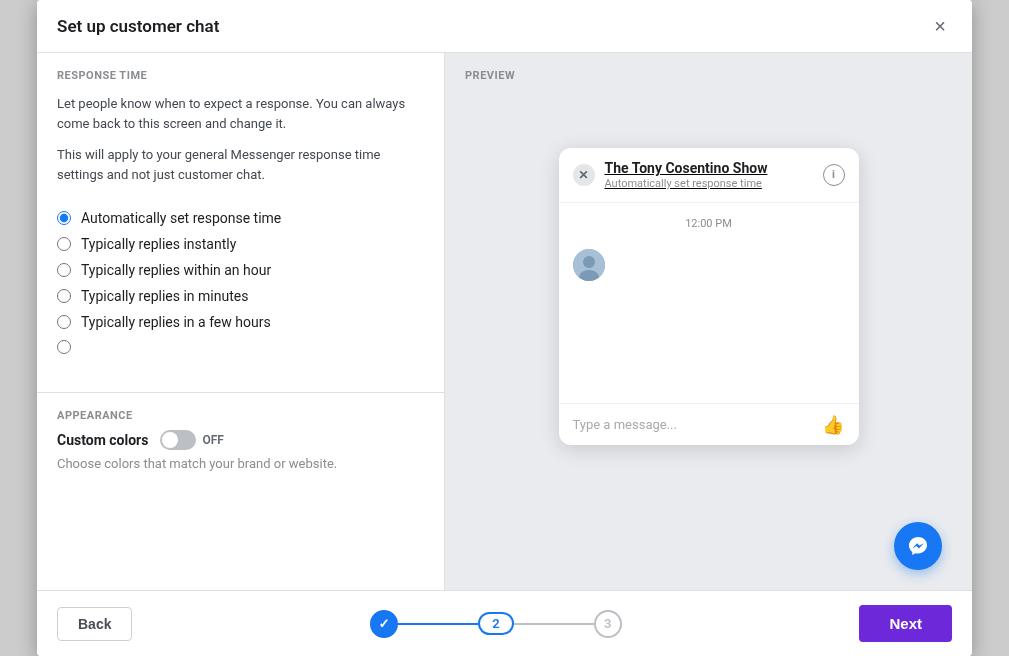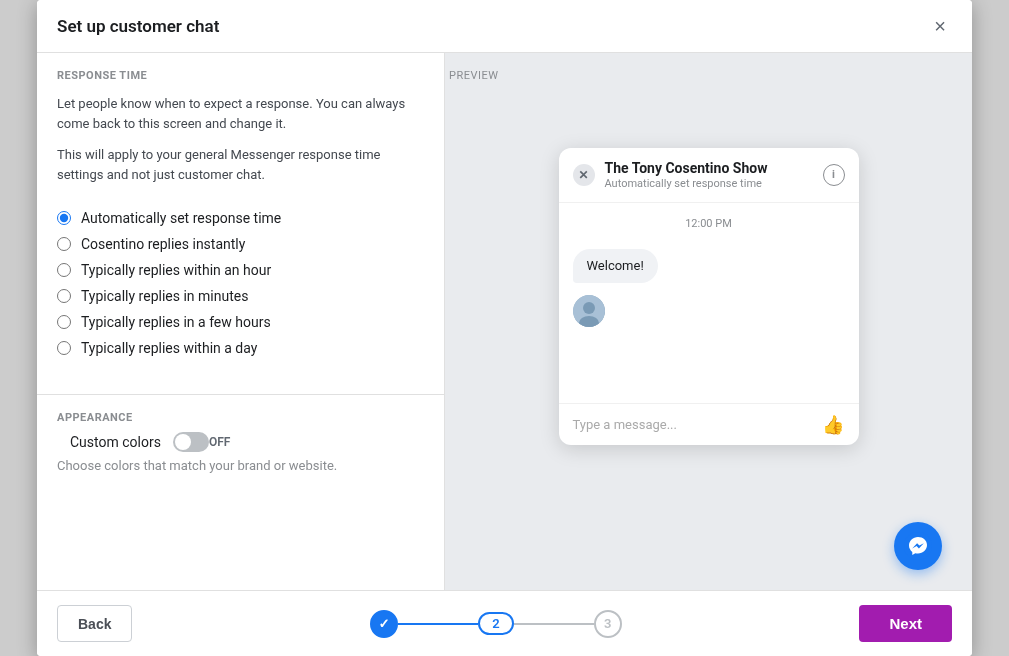--- a/index.html
+++ b/index.html
@@ -96,27 +96,27 @@
       padding: 0 20px 16px 20px;
     }
     .custom-colors-row {
       display: flex;
       align-items: center;
       gap: 12px;
       margin-bottom: 6px;
     }
     .custom-colors-label {
       font-size: 14px;
-      font-weight: 400;
+      font-weight: 700;
       color: #1c1e21;
-      margin-left: 13px;
     }
     .toggle-wrapper {
       display: flex;
       align-items: center;
+      gap: 6px;
     }
     .toggle {
       width: 36px;
       height: 20px;
       background: #bcc0c4;
       border-radius: 10px;
       position: relative;
       cursor: pointer;
     }
     .toggle::after {
@@ -145,23 +145,23 @@
       background: #e9ebee;
       display: flex;
       align-items: center;
       justify-content: center;
       position: relative;
       flex-direction: column;
     }
     .preview-label {
       position: absolute;
       top: 16px;
-      left: 4px;
+      left: 20px;
       font-size: 11px;
-      font-weight: 400;
+      font-weight: 700;
       color: #8a8d91;
       letter-spacing: 0.5px;
       text-transform: uppercase;
     }
     .chat-widget {
       width: 300px;
       background: #fff;
       border-radius: 12px;
       box-shadow: 0 4px 20px rgba(0,0,0,0.15);
       overflow: hidden;
@@ -182,20 +182,21 @@
       display: flex;
       align-items: center;
       justify-content: center;
       font-size: 12px;
       color: #606770;
       cursor: pointer;
       font-weight: bold;
     }
     .chat-header-info {
       flex: 1;
+      text-decoration: underline;
     }
     .chat-page-name {
       font-size: 14px;
       font-weight: 700;
       color: #1c1e21;
       line-height: 1.2;
     }
     .chat-response-time {
       font-size: 11px;
       color: #8a8d91;
@@ -302,37 +303,38 @@
       justify-content: center;
       box-shadow: 0 4px 12px rgba(24,119,242,0.4);
       cursor: pointer;
     }
     .messenger-icon-svg {
       width: 28px;
       height: 28px;
     }
     .modal-footer {
       display: flex;
+      align-items: center;
       justify-content: space-between;
       padding: 14px 20px;
       border-top: 1px solid #e0e0e0;
       background: #fff;
     }
     .back-btn {
       background: #fff;
       border: 1px solid #ccd0d5;
       border-radius: 4px;
       padding: 8px 20px;
       font-size: 14px;
       font-weight: 600;
       color: #4b4f56;
       cursor: pointer;
     }
     .next-btn {
-      background: #a21caf;
+      background: #6d28d9;
       border: none;
       border-radius: 4px;
       padding: 10px 30px;
       font-size: 15px;
       font-weight: 600;
       color: #fff;
       cursor: pointer;
     }
     .steps-indicator {
       display: flex;
@@ -400,37 +402,36 @@
       <div class="section-desc">Let people know when to expect a response. You can always come back to this screen and change it.</div>
       <div class="section-desc">This will apply to your general Messenger response time settings and not just customer chat.</div>
 
       <div class="radio-group">
         <label class="radio-item">
           <input type="radio" name="response_time" checked="" style="">
           <span>Automatically set response time</span>
         </label>
         <label class="radio-item">
           <input type="radio" name="response_time" style="">
-          <span>Cosentino replies instantly</span>
+          <span>Typically replies instantly</span>
         </label>
         <label class="radio-item">
           <input type="radio" name="response_time" style="">
           <span>Typically replies within an hour</span>
         </label>
         <label class="radio-item">
           <input type="radio" name="response_time" style="">
           <span>Typically replies in minutes</span>
         </label>
         <label class="radio-item">
           <input type="radio" name="response_time" style="">
           <span>Typically replies in a few hours</span>
         </label>
         <label class="radio-item">
           <input type="radio" name="response_time" style="">
-          <span>Typically replies within a day</span>
         </label>
       </div>
 
       <hr class="section-divider">
       <div class="section-label">APPEARANCE</div>
       <div class="appearance-section">
         <div class="custom-colors-row">
           <span class="custom-colors-label">Custom colors</span>
           <div class="toggle-wrapper">
             <div class="toggle"></div>
@@ -450,23 +451,20 @@
           <div class="chat-close-btn">✕</div>
           <div class="chat-header-info">
             <div class="chat-page-name">The Tony Cosentino Show</div>
             <div class="chat-response-time">Automatically set response time</div>
           </div>
           <div class="chat-info-btn">i</div>
         </div>
 
         <div class="chat-messages">
           <div class="chat-timestamp">12:00 PM</div>
-          <div class="msg-bubble-wrapper">
-            <div class="msg-bubble welcome">Welcome!</div>
-          </div>
           <div class="msg-with-avatar">
             <div class="page-avatar">
               <svg width="32" height="32" viewBox="0 0 32 32">
                 <circle cx="16" cy="16" r="16" fill="#a8c0d6"></circle>
                 <circle cx="16" cy="13" r="6" fill="#7a9ab5"></circle>
                 <ellipse cx="16" cy="28" rx="10" ry="7" fill="#7a9ab5"></ellipse>
               </svg>
             </div>
           </div>
         </div>

